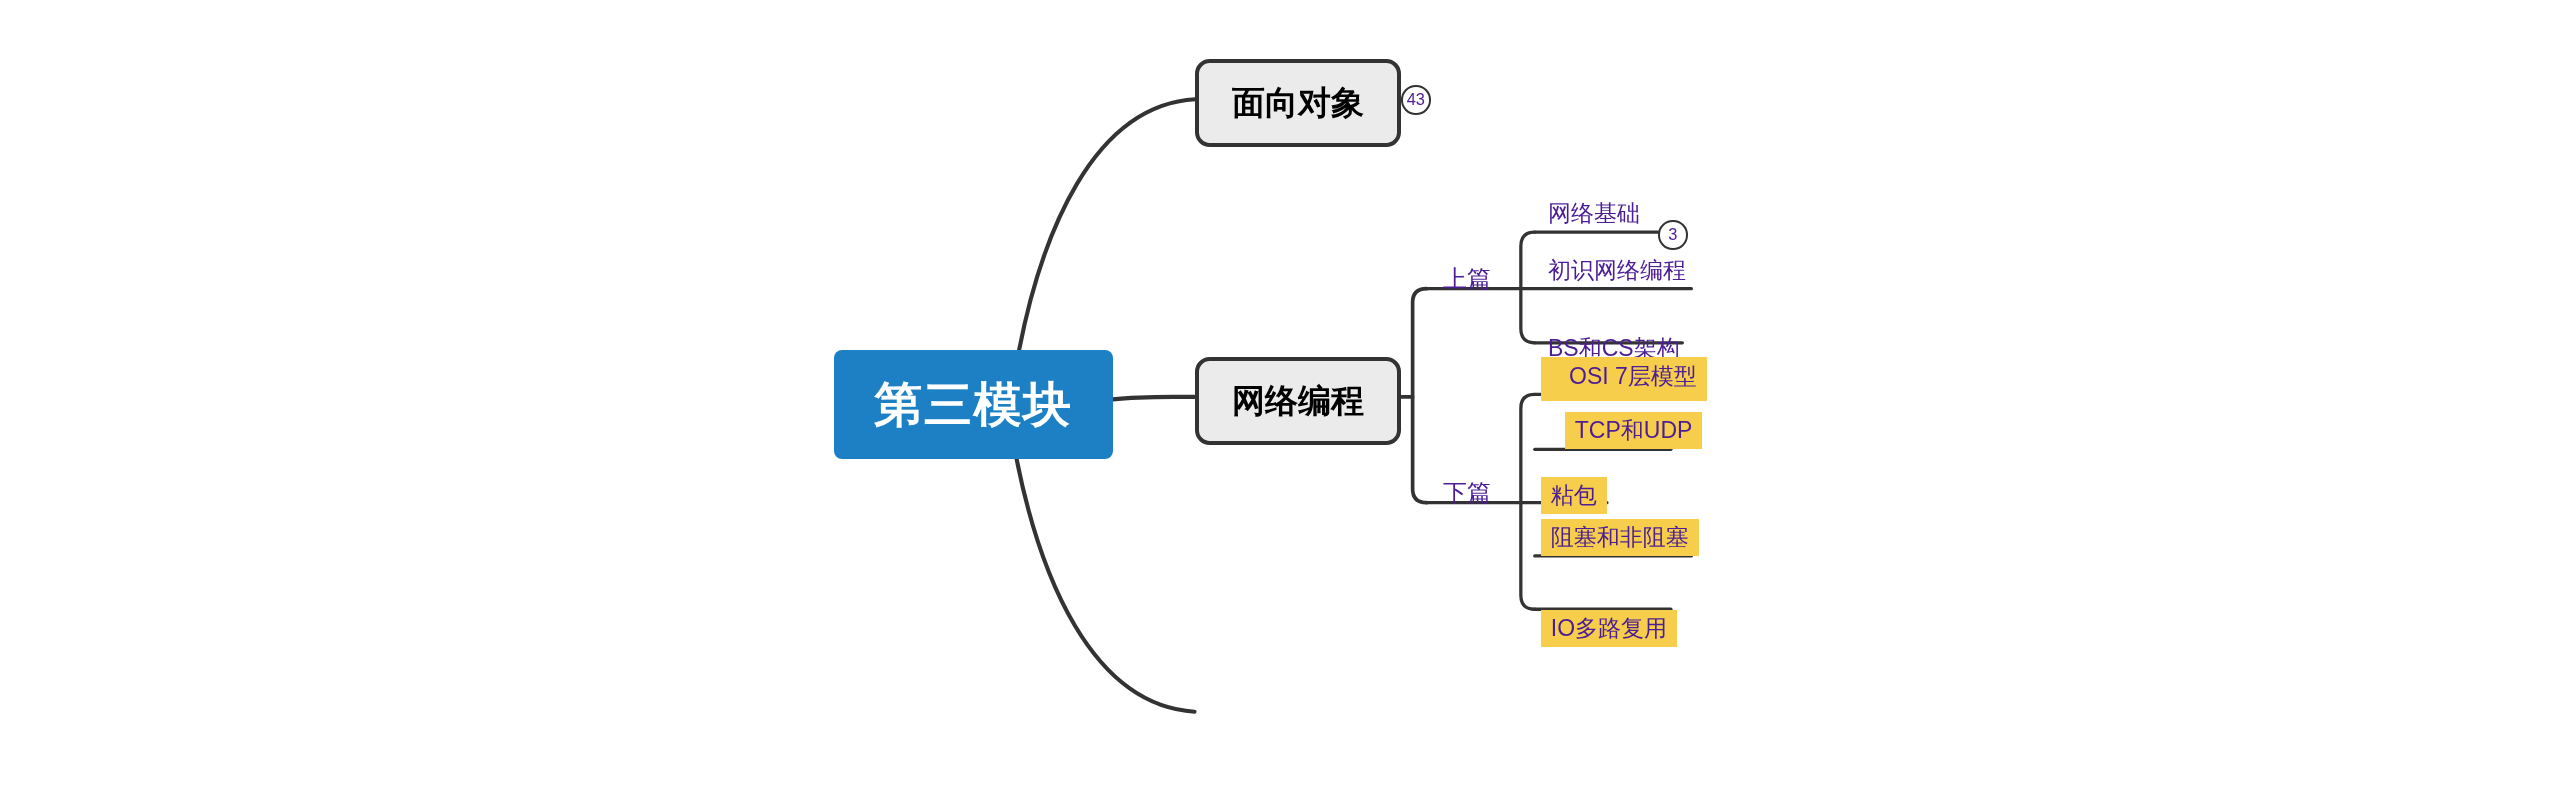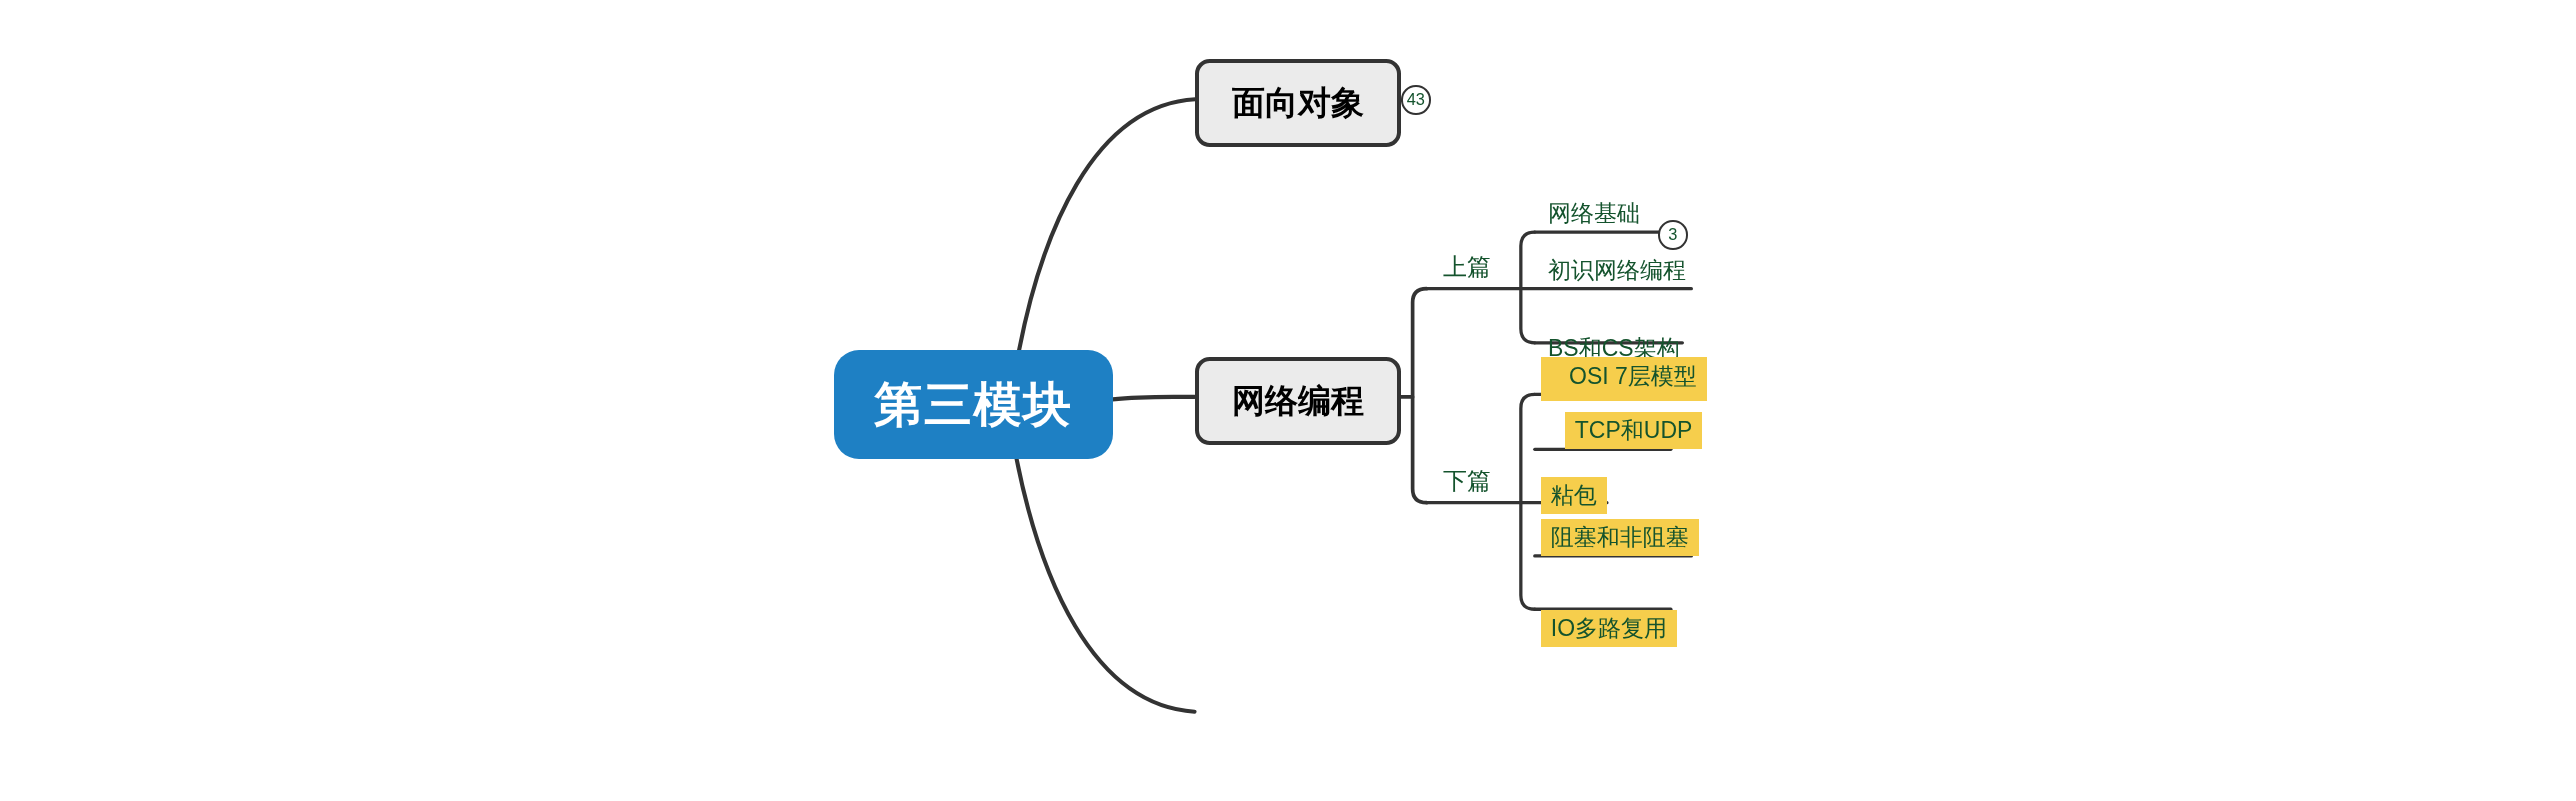--- a/index.html
+++ b/index.html
@@ -14,29 +14,29 @@
     width: 2576px; height: 802px;
     background: #ffffff;
   }
   .edges {
     position: absolute; left: 0; top: 0;
     width: 2576px; height: 802px;
   }
   .node, .label-node, .child-node, .badge {
     position: absolute;
     box-sizing: border-box;
-    color: #14532d;
+    color: #4c1d95;
     white-space: nowrap;
   }
   .root-node {
     position: absolute;
     left: 834px; top: 350px;
     width: 279px; height: 109px;
     background: #1E80C4;
-    border-radius: 25px;
+    border-radius: 8px;
     color: #ffffff;
     font-size: 48px; font-weight: 700;
     letter-spacing: 1.6px;
     display: flex; align-items: center; justify-content: center;
   }
   .branch-node {
     position: absolute;
     left: 1195px;
     width: 198px; height: 80px;
     background: #EBEBEB;
@@ -55,21 +55,21 @@
     width: 29.5px; height: 29.5px;
     font-size: 16.4px; font-weight: 500;
     display: flex; align-items: center; justify-content: center;
     z-index: 3;
   }
   .badge-oop { left: 1401px; top: 85px; }
   .badge-netbasics { left: 1658px; top: 220px; }
   .label-node {
     left: 1413px; width: 108px; height: 34px;
     line-height: 34px; text-align: center;
-    font-size: 24px; font-weight: 500;
+    font-size: 24px; font-weight: 500; margin-top: 12px;
   }
   .label-part1 { top: 250px; }
   .label-part2 { top: 464px; }
   .child-node {
     left: 1548px;
     height: 29.5px; line-height: 29.5px;
     font-size: 23px; font-weight: 500;
   }
   .child-plain-0 { top: 199px; }
   .child-plain-1 { top: 256px; }

